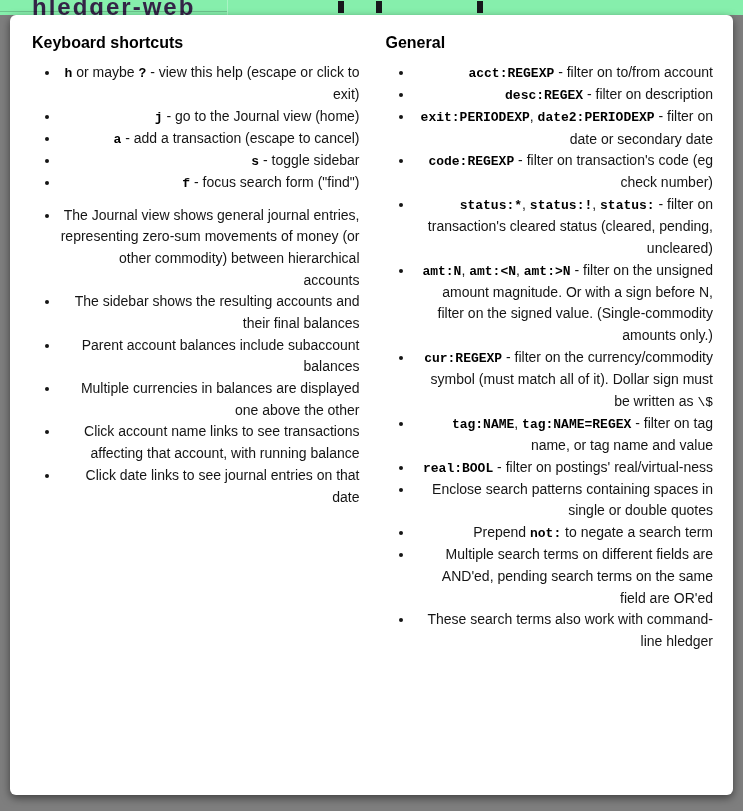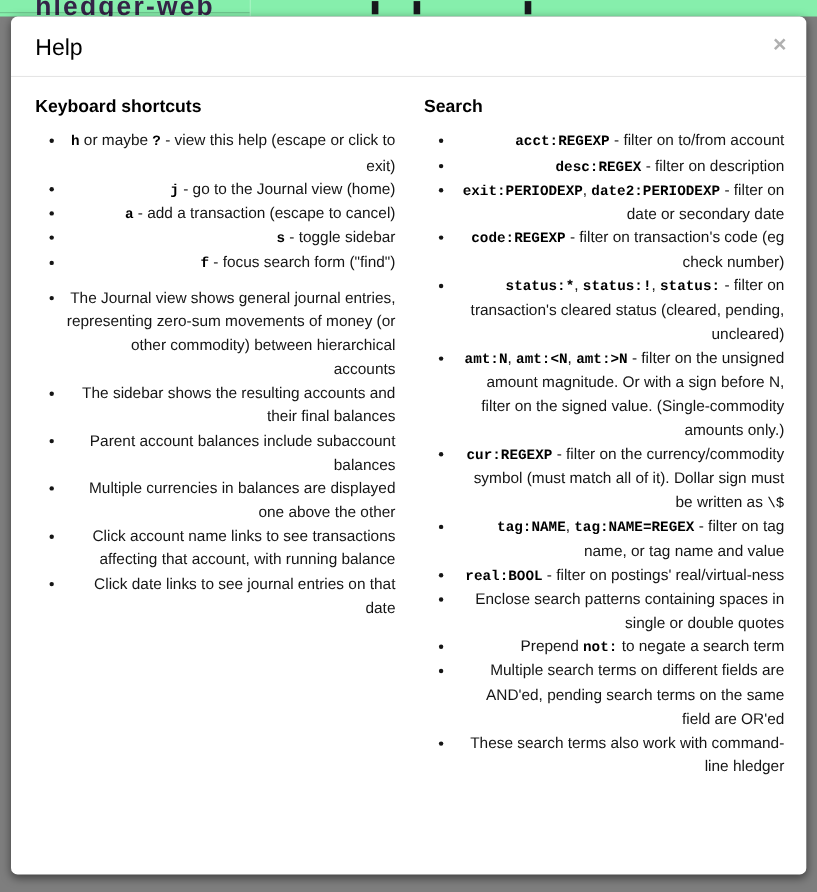--- a/index.html
+++ b/index.html
@@ -104,45 +104,41 @@
 <div class="page-strip">
   <a href="#" class="brand">hledger-web</a>
   <div class="strip-hline"></div>
   <div class="strip-vline"></div>
   <div class="frag frag1"></div>
   <div class="frag frag2"></div>
   <div class="frag frag3"></div>
 </div>
 
 <div class="modal">
-  <div class="modal-header">
-    <h2 class="modal-title">Help</h2>
-    <button class="close">×</button>
-  </div>
   <div class="modal-body">
     <div class="col">
         <h3 class="section-heading">Keyboard shortcuts</h3>
         <ul class="help-list">
           <li><code class="code">h</code> or maybe <code class="code">?</code> - view this help (escape or click to exit)</li>
           <li><code class="code">j</code> - go to the Journal view (home)</li>
           <li><code class="code">a</code> - add a transaction (escape to cancel)</li>
           <li><code class="code">s</code> - toggle sidebar</li>
           <li><code class="code">f</code> - focus search form ("find")</li>
         </ul>
         <ul class="help-list">
           <li>The Journal view shows general journal entries, representing zero-sum movements of money (or other commodity) between hierarchical accounts</li>
           <li>The sidebar shows the resulting accounts and their final balances</li>
           <li>Parent account balances include subaccount balances</li>
           <li>Multiple currencies in balances are displayed one above the other</li>
           <li>Click account name links to see transactions affecting that account, with running balance</li>
           <li>Click date links to see journal entries on that date</li>
         </ul>
       </div>
     <div class="col">
-        <h3 class="section-heading">Search</h3>
+        <h3 class="section-heading">General</h3>
         <ul class="help-list">
           <li><code class="code">acct:REGEXP</code> - filter on to/from account</li>
           <li><code class="code">desc:REGEX</code> - filter on description</li>
           <li><code class="code">exit:PERIODEXP</code>, <code class="code">date2:PERIODEXP</code> - filter on date or secondary date</li>
           <li><code class="code">code:REGEXP</code> - filter on transaction's code (eg check number)</li>
           <li><code class="code">status:*</code>, <code class="code">status:!</code>, <code class="code">status:</code> - filter on transaction's cleared status (cleared, pending, uncleared)</li>
           <li><code class="code">amt:N</code>, <code class="code">amt:&lt;N</code>, <code class="code">amt:&gt;N</code> - filter on the unsigned amount magnitude. Or with a sign before N, filter on the signed value. (Single-commodity amounts only.)</li>
           <li><code class="code">cur:REGEXP</code> - filter on the currency/commodity symbol (must match all of it). Dollar sign must be written as <code class="code-plain">\$</code></li>
           <li><code class="code">tag:NAME</code>, <code class="code">tag:NAME=REGEX</code> - filter on tag name, or tag name and value</li>
           <li><code class="code">real:BOOL</code> - filter on postings' real/virtual-ness</li>

